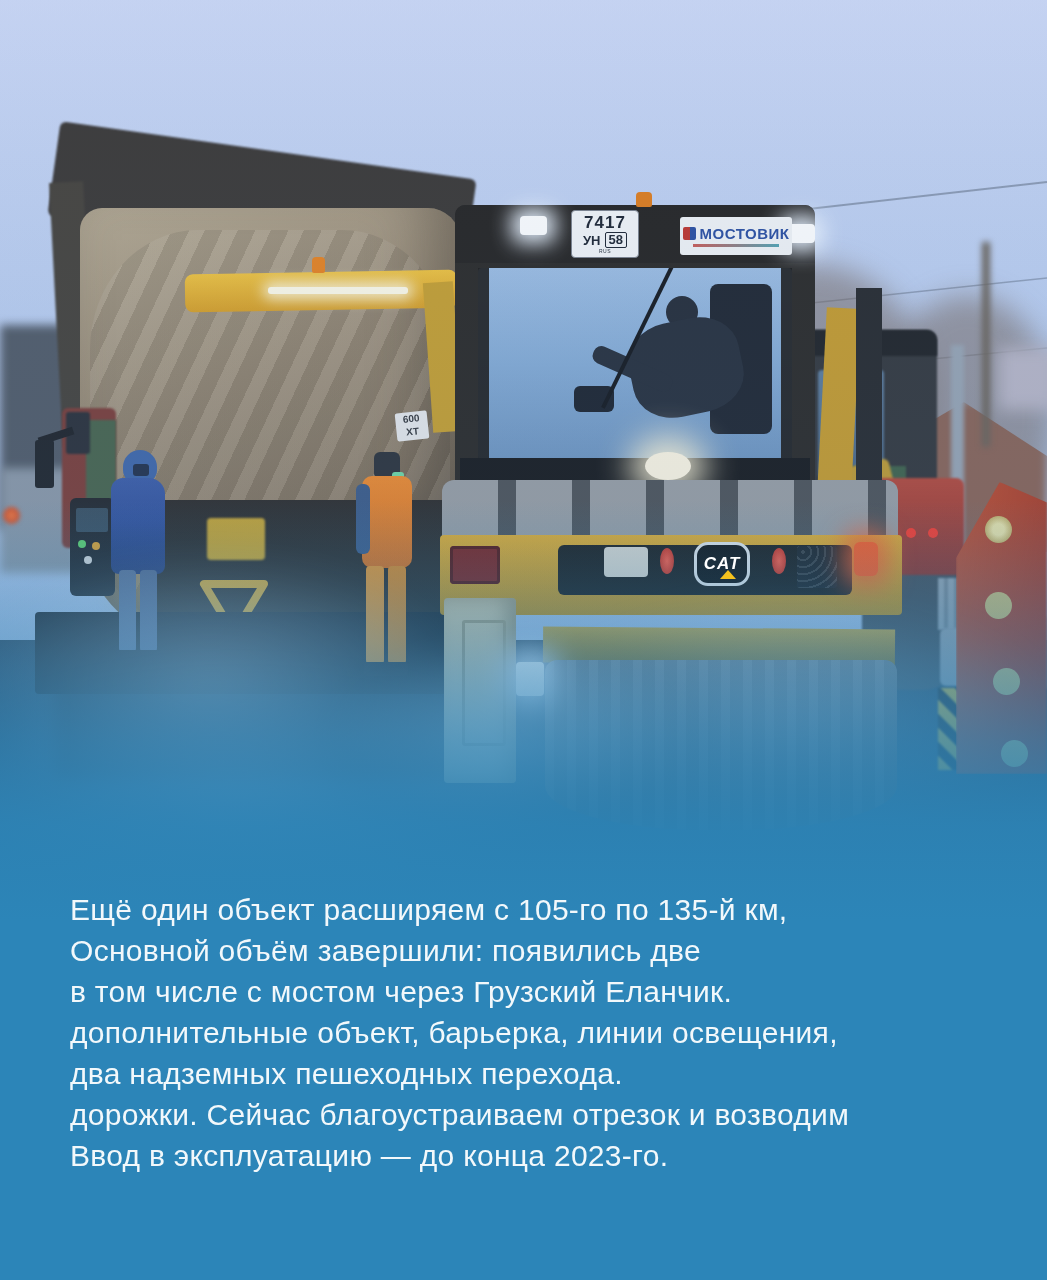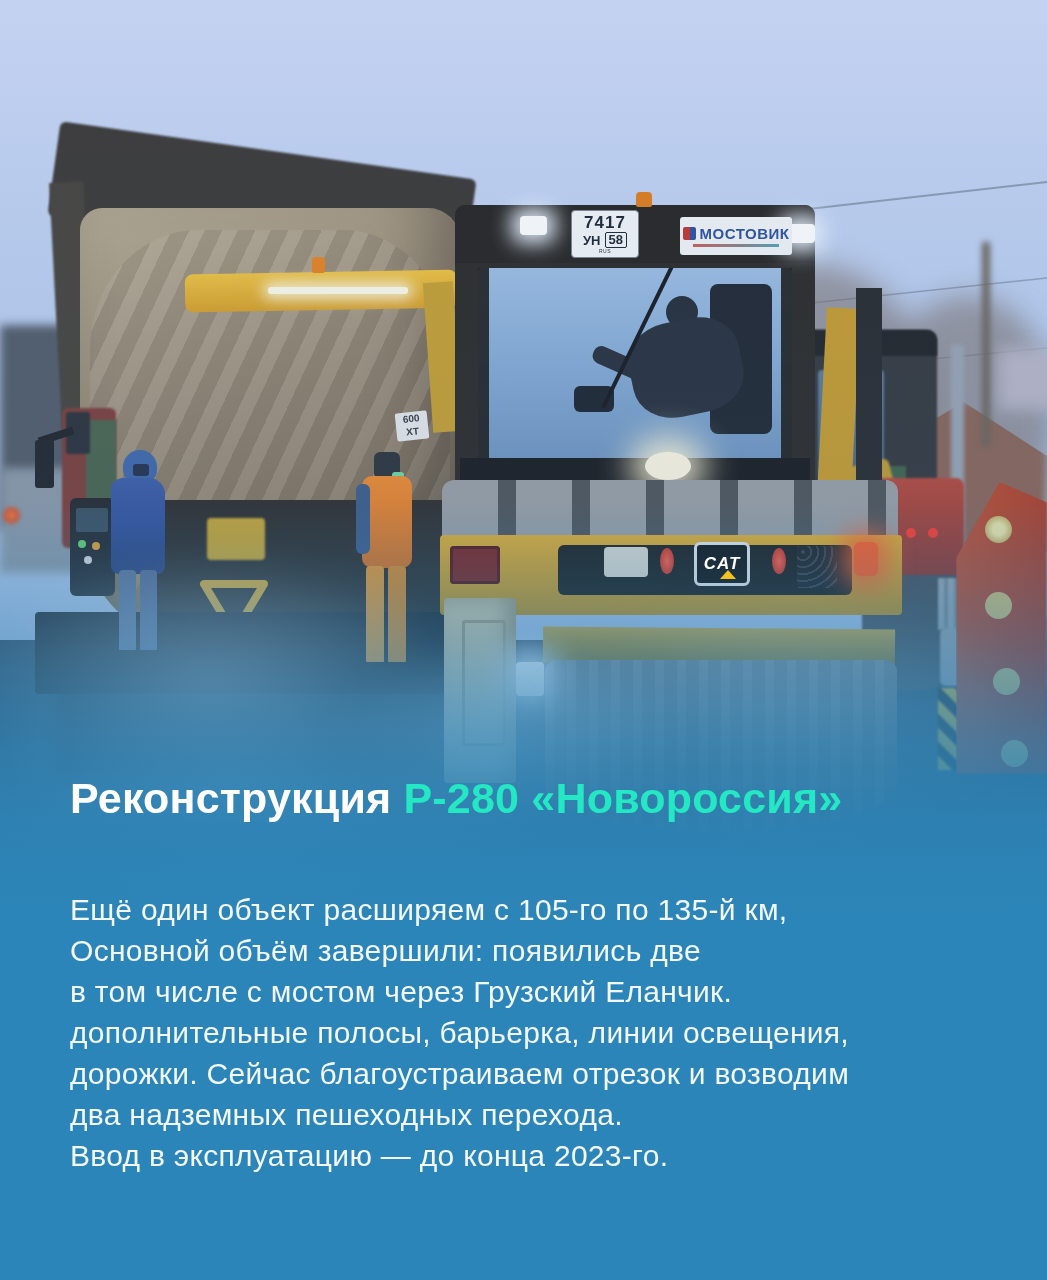--- a/index.html
+++ b/index.html
@@ -38,21 +38,21 @@
   .plate .series{font-size:13px;}
   .plate .region{font-size:13px;border:1px solid #1b2330;border-radius:2px;padding:0 3px;line-height:14px;}
   .plate .country{font-size:5px;letter-spacing:.5px;}
   
   .banner{background:#f2f4f6;border-radius:3px;display:flex;flex-direction:column;align-items:center;justify-content:center;}
   .banner .line{display:flex;align-items:center;gap:4px;}
   .banner .logo{width:13px;height:13px;background:linear-gradient(90deg,#c0342c 50%,#2b4ea0 50%);border-radius:2px;}
   .banner .word{color:#2b4ea0;font-weight:bold;font-size:15px;letter-spacing:.5px;}
   .banner .tag{width:86px;height:3px;margin-top:2px;background:linear-gradient(90deg,#c0342c,#2b8fa0);opacity:.8;}
   
-  .catplate{background:#0e0e0e;border:3px solid #e8eaec;border-radius:6px;display:flex;align-items:center;justify-content:center;position:relative;}
+  .catplate{background:#0e0e0e;border:3px solid #e8eaec;border-radius:14px;display:flex;align-items:center;justify-content:center;position:relative;}
   .catplate .word{color:#fff;font-weight:bold;font-size:17px;font-style:italic;letter-spacing:1px;position:relative;z-index:2;}
   .catplate .tri{position:absolute;left:50%;bottom:4px;transform:translateX(-2px);width:0;height:0;border-left:8px solid transparent;border-right:8px solid transparent;border-bottom:9px solid #f4c21e;z-index:1;}
   .glow-white{background:#ffffff;box-shadow:0 0 20px 9px rgba(236,244,255,.95);border-radius:4px;}
 </style>
 </head>
 <body>
 
 <div class="card">
 
   <div class="photo">
@@ -217,26 +217,25 @@
     <div class="abs mist" style="left:520px;top:600px;width:540px;height:240px;background:radial-gradient(rgba(210,228,248,.35),rgba(210,228,248,0) 70%);filter:blur(20px);"></div>
     <div class="abs mist" style="left:-70px;top:680px;width:620px;height:230px;background:radial-gradient(rgba(195,218,242,.5),rgba(195,218,242,0) 70%);filter:blur(22px);"></div>
 
     <div class="abs" style="inset:0;background:linear-gradient(180deg,rgba(124,152,200,.06) 0%,rgba(80,125,175,.16) 62%,rgba(52,115,170,.34) 100%);"></div>
   </div>
 
   <div class="fade"></div>
 
 
   <div class="title">
-    <div><span>Реконструкция</span><span class="accent">Р-280 «Новороссия»</span></div>
   </div>
 
   <div class="bodytext">
     <div>Ещё один объект расширяем с 105-го по 135-й км,</div>
     <div>Основной объём завершили: появились две</div>
     <div>в том числе с мостом через Грузский Еланчик.</div>
-    <div>дополнительные полосы, барьерка, линии освещения,</div>
+    <div>дополнительные объект, барьерка, линии освещения,</div>
+    <div>два надземных пешеходных перехода.</div>
     <div>дорожки. Сейчас благоустраиваем отрезок и возводим</div>
-    <div>два надземных пешеходных перехода.</div>
     <div>Ввод в эксплуатацию — до конца 2023-го.</div>
   </div>
 
 </div>
 
 </body></html>

